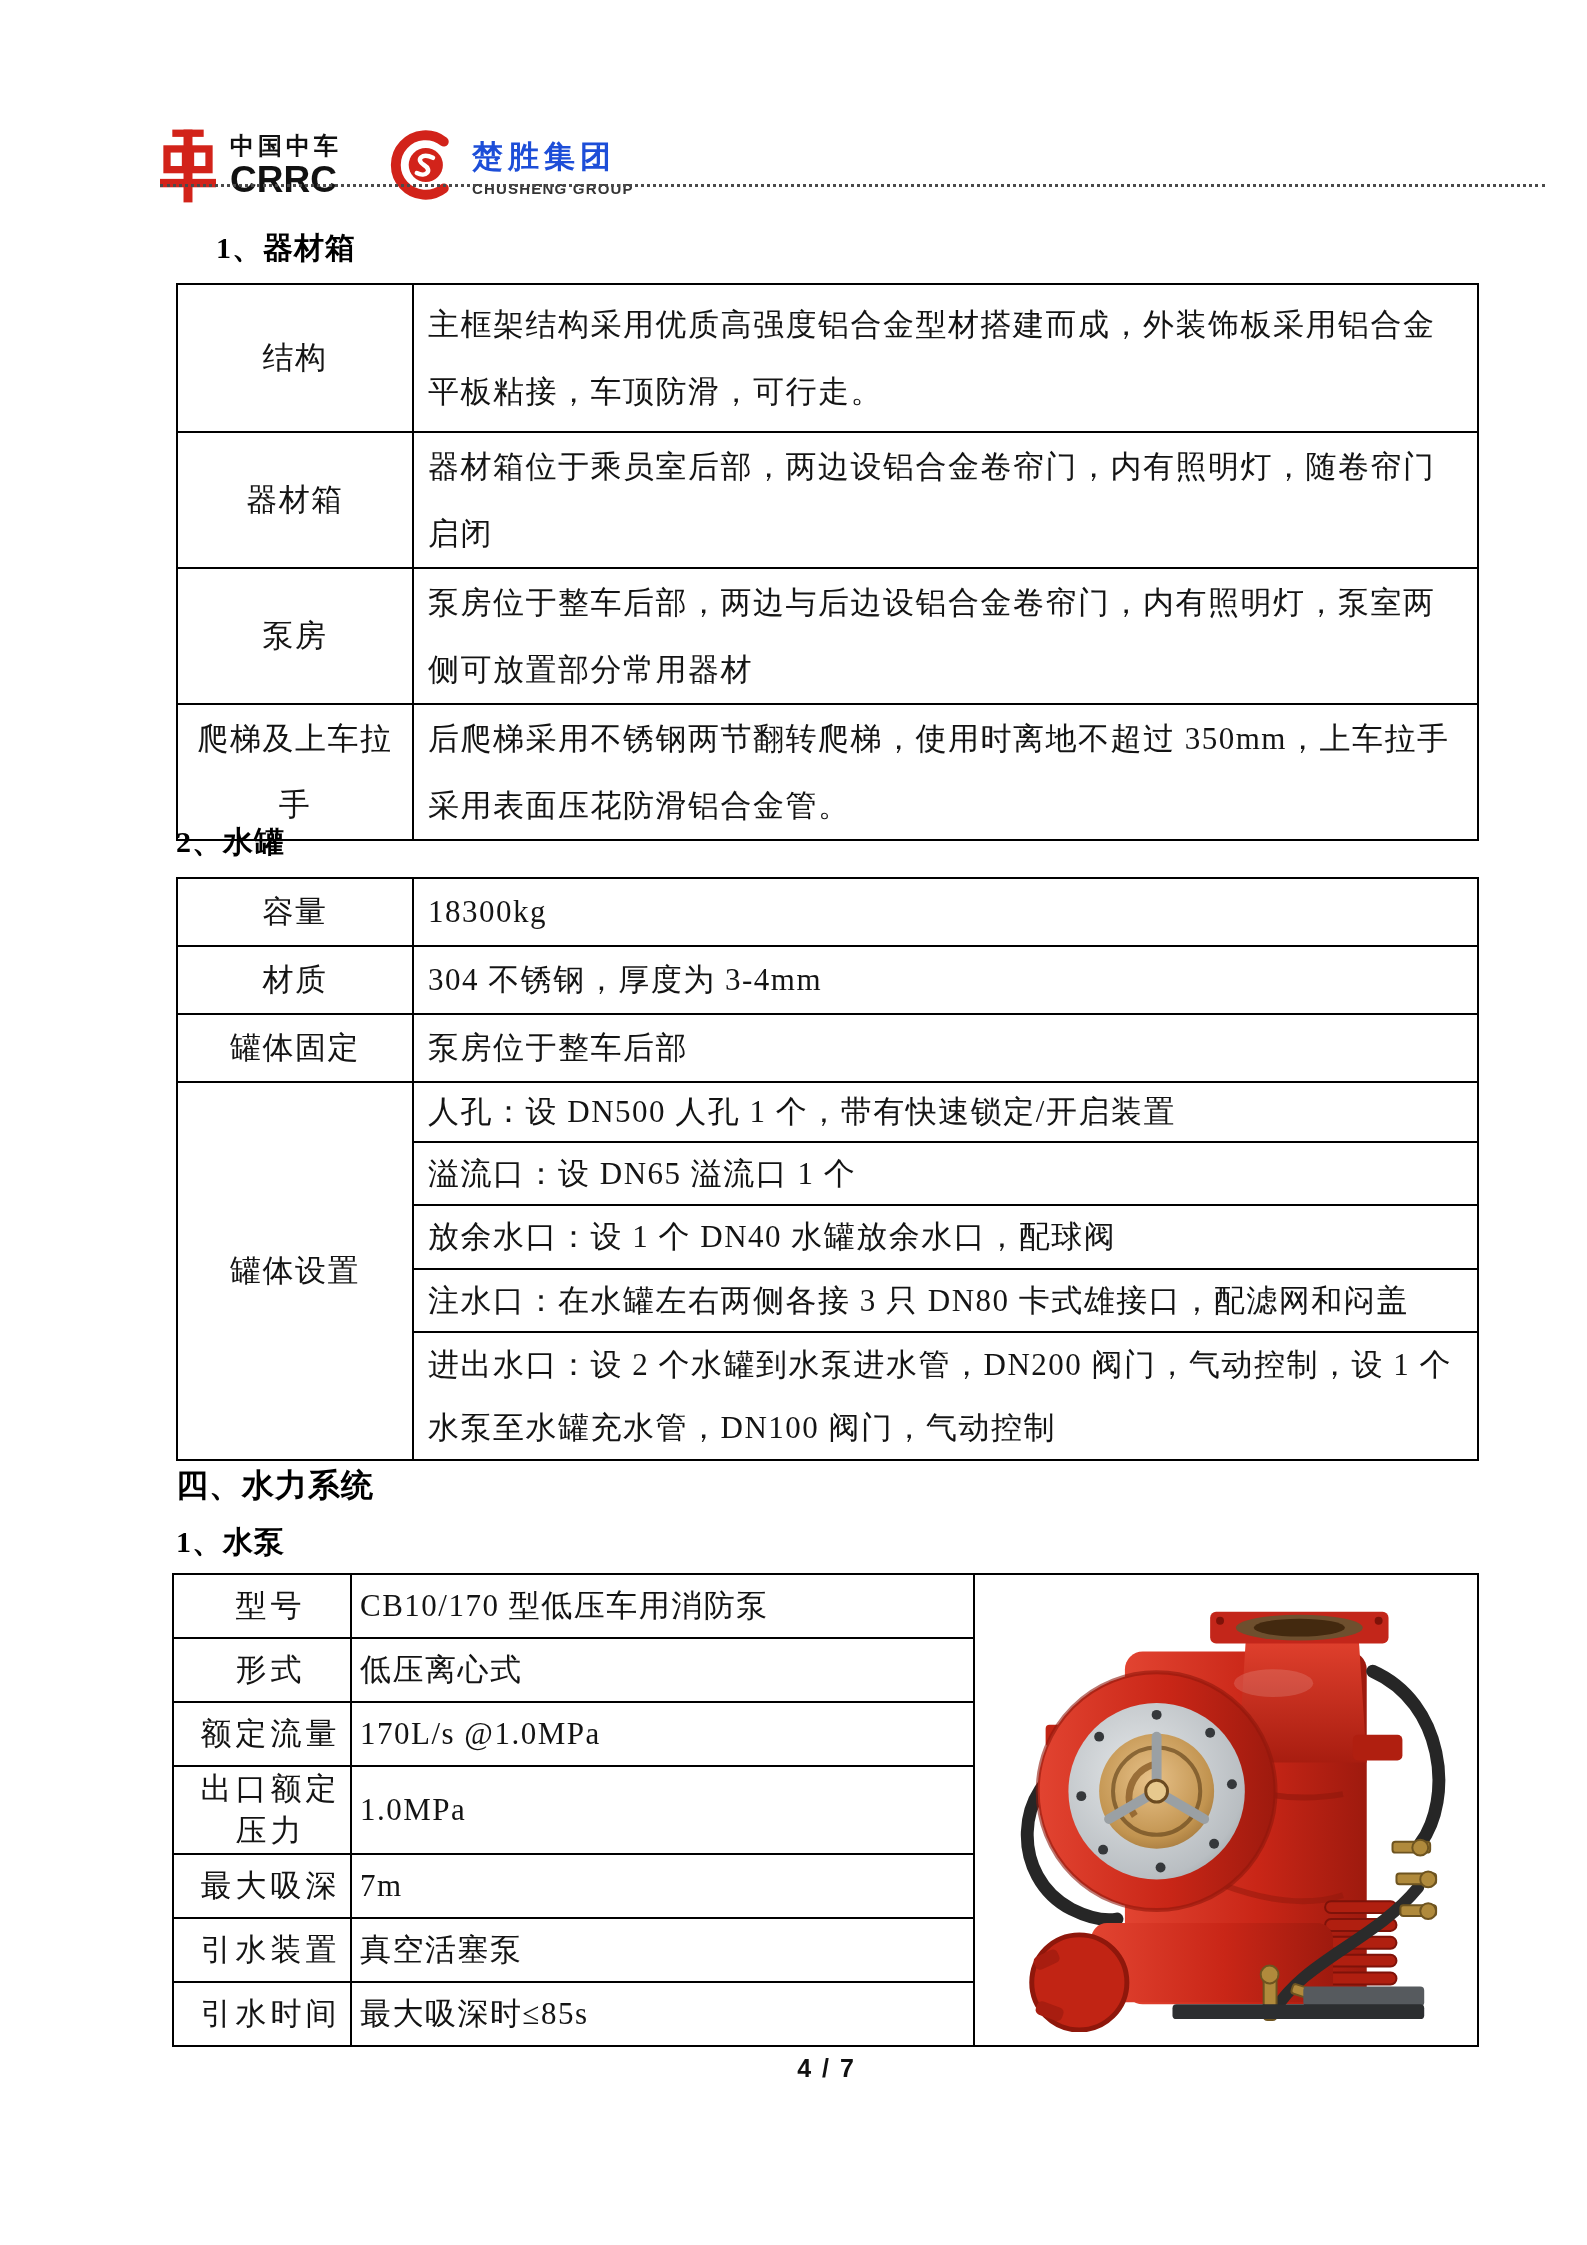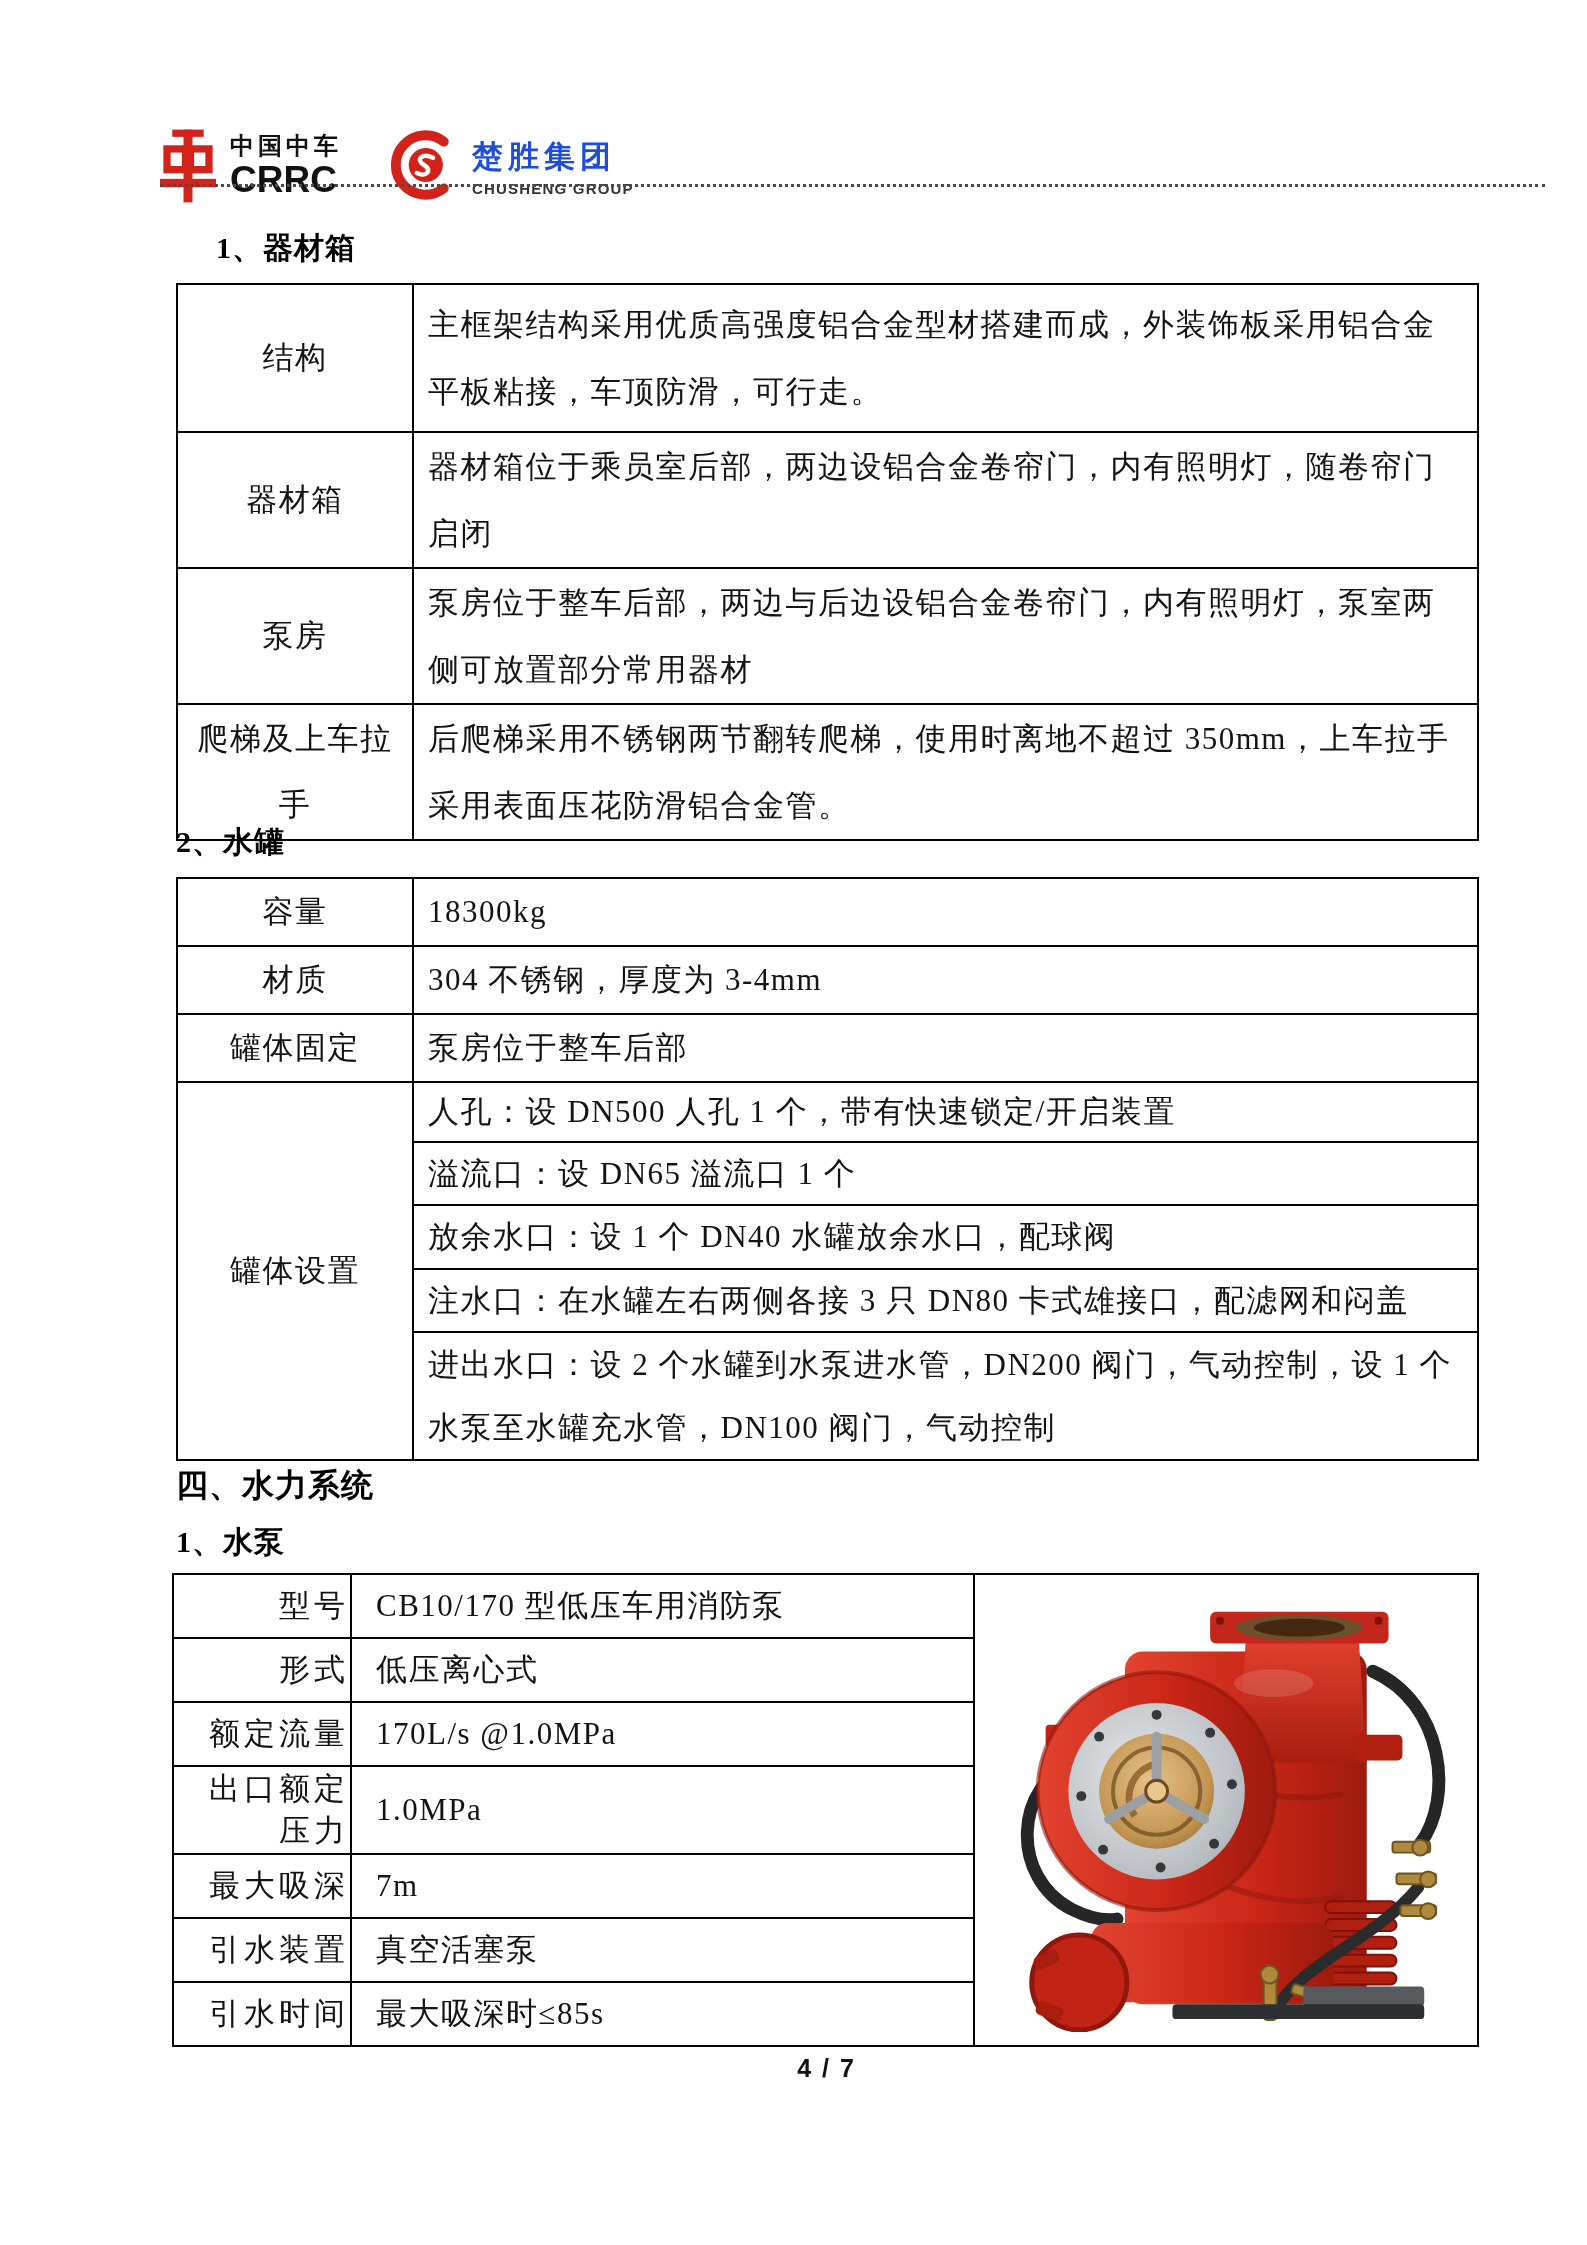--- a/index.html
+++ b/index.html
@@ -33,22 +33,22 @@
   td{border:2px solid #000;font-size:31px;letter-spacing:1.5px;vertical-align:middle;overflow:hidden;}
   td.lab{text-align:center;line-height:66px;padding:0 5px;}
   td.val{text-align:left;padding:0 16px 0 14px;}
 
   .t1{position:absolute;left:176px;top:283px;width:1301px;}
   .t1 td.val{line-height:67px;}
   .t2{position:absolute;left:176px;top:877px;width:1301px;}
   .t2 td.val{line-height:40px;}
   .t2 td.val.tall{line-height:63px;}
   .t3{position:absolute;left:172px;top:1573px;width:1305px;}
-  .t3 td.lab3{text-align:right;padding-left:18px;letter-spacing:4px;}
-  .t3 td.val{padding-left:24px;}
+  .t3 td.lab3{text-align:center;padding-left:18px;letter-spacing:4px;}
+  .t3 td.val{padding-left:8px;}
   .t3 td.img-cell{padding:0;vertical-align:middle;}
   .pump-wrap{width:100%;height:444px;display:flex;align-items:center;justify-content:center;overflow:hidden;}
 
   
   .footer{position:absolute;left:176px;top:2054px;width:1301px;text-align:center;
     font-family:"Liberation Sans",sans-serif;font-weight:700;font-size:25px;color:#111;letter-spacing:2px;}
 </style>
 </head>
 <body>
 

